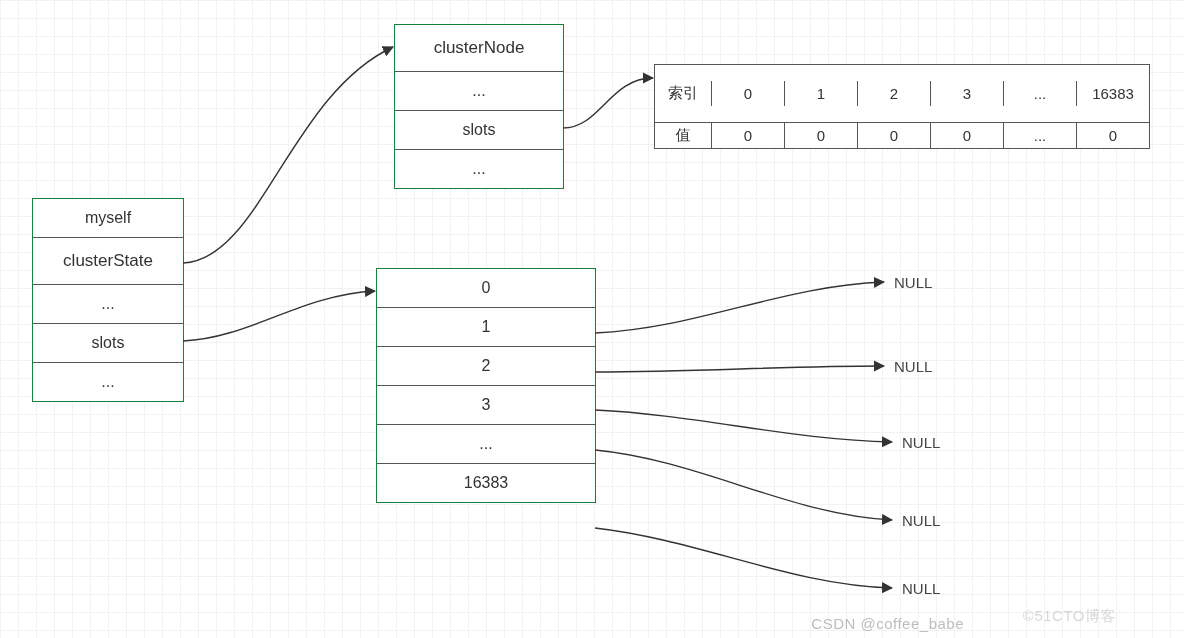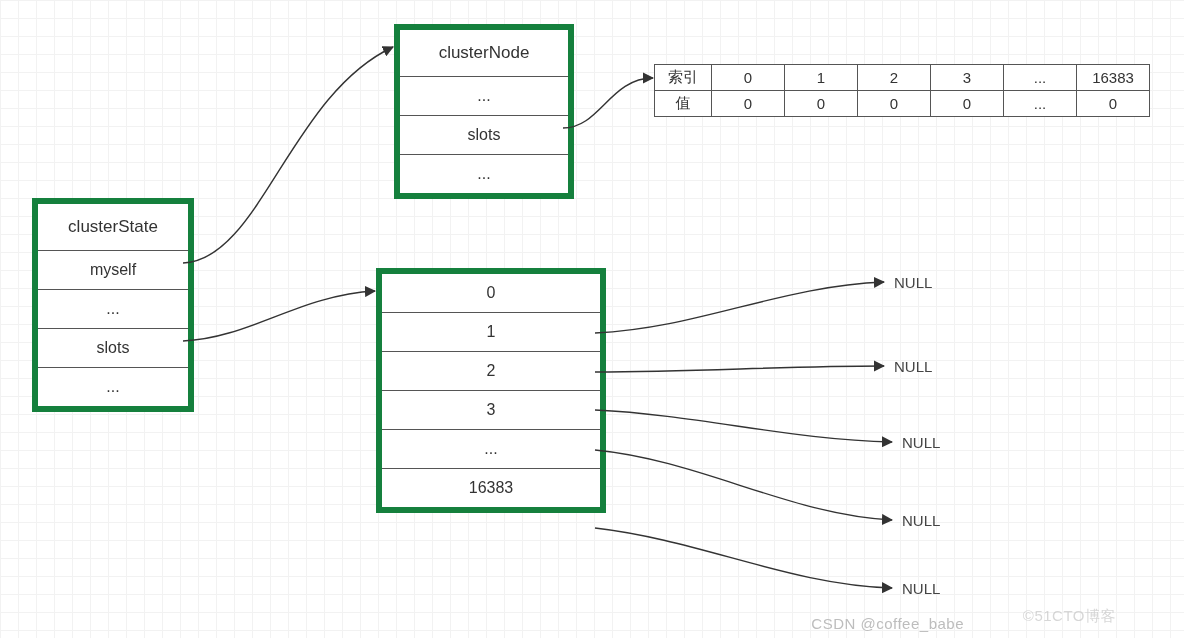--- a/index.html
+++ b/index.html
@@ -9,45 +9,45 @@
     
     background-image:
       linear-gradient(to right,#f2f2f2 1px,transparent 1px),
       linear-gradient(to bottom,#f2f2f2 1px,transparent 1px);
     background-size:18px 18px;
     font-family:Arial,"Microsoft YaHei",sans-serif;
     font-size:16px;color:#333;
     position:relative;overflow:hidden;
   }
   .box{
-    position:absolute;background:#fff;border:6px solid #15803d;
+    position:absolute;background:#fff;border:1px solid #15803d;
   }
   .row{
     border-top:1px solid #555;
     display:flex;align-items:center;justify-content:center;
     height:38px;
   }
   .row:first-child{border-top:none;}
   .header{height:46px;font-size:17px;}
   
   .table{position:absolute;background:#fff;border:1px solid #555;display:flex;flex-direction:column;}
   .trow{display:flex;}
   .trow + .trow .cell{border-top:1px solid #555;}
-  .cell{width:72px;height:25px;display:flex;align-items:center;justify-content:center;border-left:1px solid #555;font-size:15px;}
+  .cell{width:72px;height:25px;display:flex;align-items:center;justify-content:center;border-left:1px solid #555;font-size:15px;margin-top:16px;}
   .cell:first-child{border-left:none;width:56px;}
   .null-label{position:absolute;font-size:15px;color:#444;}
   .watermark{position:absolute;color:#bdbdbd;font-size:15px;letter-spacing:.5px;}
   svg{position:absolute;top:0;left:0;pointer-events:none;}
 </style>
 </head>
 <body>
 
 <div class="box" style="left:32px;top:198px;width:150px;">
+  <div class="row">myself</div>
   <div class="row header">clusterState</div>
-  <div class="row">myself</div>
   <div class="row">...</div>
   <div class="row">slots</div>
   <div class="row">...</div>
 </div>
 
 <div class="box" style="left:394px;top:24px;width:168px;">
   <div class="row header">clusterNode</div>
   <div class="row">...</div>
   <div class="row">slots</div>
   <div class="row">...</div>

